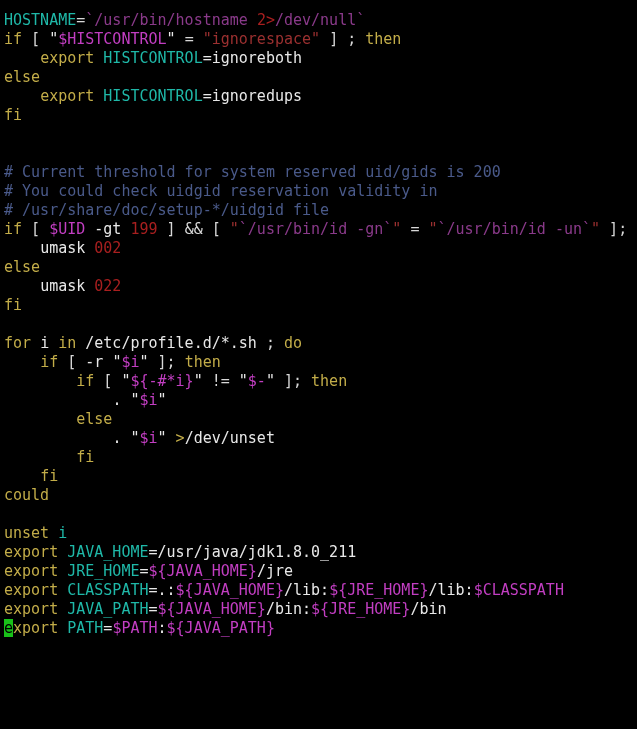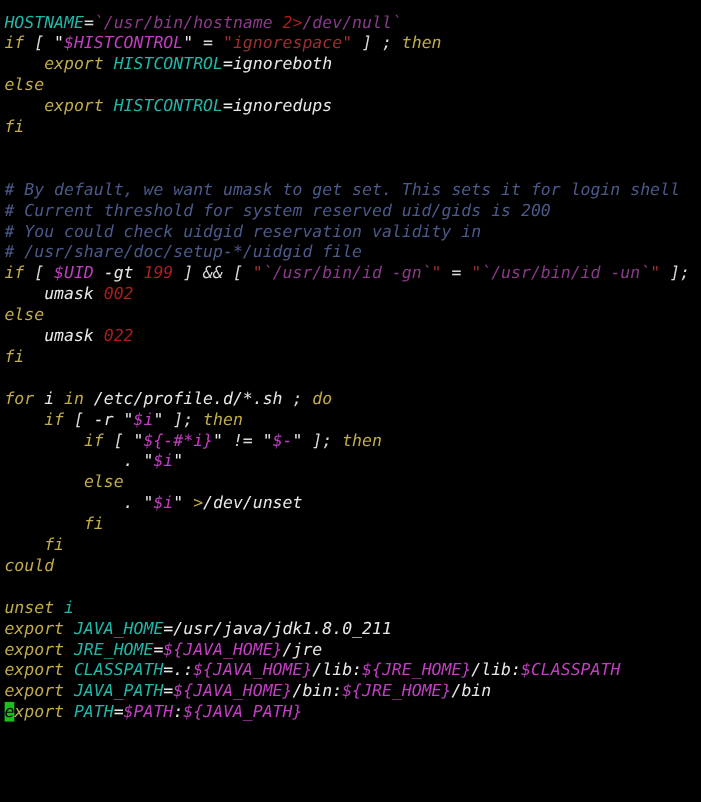--- a/index.html
+++ b/index.html
@@ -14,21 +14,20 @@
     overflow: hidden;
     font-family: "DejaVu Sans Mono", "Liberation Mono", monospace;
   }
   #terminal {
     width: 637px;
     height: 729px;
     background: #000000;
     padding: 11px 0 0 4px;
     box-sizing: border-box;
     overflow: hidden;
-    font-style: italic;
   }
   .line {
     height: 19px;
     line-height: 19px;
     font-size: 15px;
     letter-spacing: 0px;
     white-space: pre;
     overflow: hidden;
   }
   .tok { white-space: pre; }
@@ -56,21 +55,20 @@
 
 <div id="terminal">
     <div class="line"><span class="tok c-var">HOSTNAME</span><span class="tok c-punct">=</span><span class="tok c-cmdsub">`/usr/bin/hostname </span><span class="tok c-num">2</span><span class="tok c-num">&gt;</span><span class="tok c-cmdsub">/dev/null`</span></div>
     <div class="line"><span class="tok c-kw">if</span><span class="tok c-plain"> </span><span class="tok c-punct">[</span><span class="tok c-plain"> </span><span class="tok c-plain">"</span><span class="tok c-dollar">$HISTCONTROL</span><span class="tok c-plain">"</span><span class="tok c-plain"> </span><span class="tok c-punct">=</span><span class="tok c-plain"> </span><span class="tok c-str">"ignorespace"</span><span class="tok c-plain"> </span><span class="tok c-punct">]</span><span class="tok c-plain"> </span><span class="tok c-punct">;</span><span class="tok c-plain"> </span><span class="tok c-kw">then</span></div>
     <div class="line"><span class="tok c-plain">    </span><span class="tok c-kw">export</span><span class="tok c-plain"> </span><span class="tok c-var">HISTCONTROL</span><span class="tok c-plain">=ignoreboth</span></div>
     <div class="line"><span class="tok c-kw">else</span></div>
     <div class="line"><span class="tok c-plain">    </span><span class="tok c-kw">export</span><span class="tok c-plain"> </span><span class="tok c-var">HISTCONTROL</span><span class="tok c-plain">=ignoredups</span></div>
     <div class="line"><span class="tok c-kw">fi</span></div>
     <div class="line">&nbsp;</div>
     <div class="line">&nbsp;</div>
-    <div class="line"><span class="tok c-comment"># By default, we want umask to get set. This sets it for login shell</span></div>
     <div class="line"><span class="tok c-comment"># Current threshold for system reserved uid/gids is 200</span></div>
     <div class="line"><span class="tok c-comment"># You could check uidgid reservation validity in</span></div>
     <div class="line"><span class="tok c-comment"># /usr/share/doc/setup-*/uidgid file</span></div>
     <div class="line"><span class="tok c-kw">if</span><span class="tok c-plain"> </span><span class="tok c-punct">[</span><span class="tok c-plain"> </span><span class="tok c-dollar">$UID</span><span class="tok c-plain"> </span><span class="tok c-plain">-gt</span><span class="tok c-plain"> </span><span class="tok c-num">199</span><span class="tok c-plain"> </span><span class="tok c-punct">]</span><span class="tok c-plain"> </span><span class="tok c-punct">&amp;&amp;</span><span class="tok c-plain"> </span><span class="tok c-punct">[</span><span class="tok c-plain"> </span><span class="tok c-str">"</span><span class="tok c-cmdsub">`/usr/bin/id -gn`</span><span class="tok c-str">"</span><span class="tok c-plain"> </span><span class="tok c-punct">=</span><span class="tok c-plain"> </span><span class="tok c-str">"</span><span class="tok c-cmdsub">`/usr/bin/id -un`</span><span class="tok c-str">"</span><span class="tok c-plain"> </span><span class="tok c-punct">]</span><span class="tok c-punct">;</span><span class="tok c-plain"> </span><span class="tok c-kw">then</span></div>
     <div class="line"><span class="tok c-plain">    </span><span class="tok c-plain">umask</span><span class="tok c-plain"> </span><span class="tok c-num">002</span></div>
     <div class="line"><span class="tok c-kw">else</span></div>
     <div class="line"><span class="tok c-plain">    </span><span class="tok c-plain">umask</span><span class="tok c-plain"> </span><span class="tok c-num">022</span></div>
     <div class="line"><span class="tok c-kw">fi</span></div>
     <div class="line">&nbsp;</div>
     <div class="line"><span class="tok c-kw">for</span><span class="tok c-plain"> </span><span class="tok c-plain">i</span><span class="tok c-plain"> </span><span class="tok c-kw">in</span><span class="tok c-plain"> </span><span class="tok c-plain">/etc/profile.d/*.sh</span><span class="tok c-plain"> </span><span class="tok c-punct">;</span><span class="tok c-plain"> </span><span class="tok c-kw">do</span></div>

